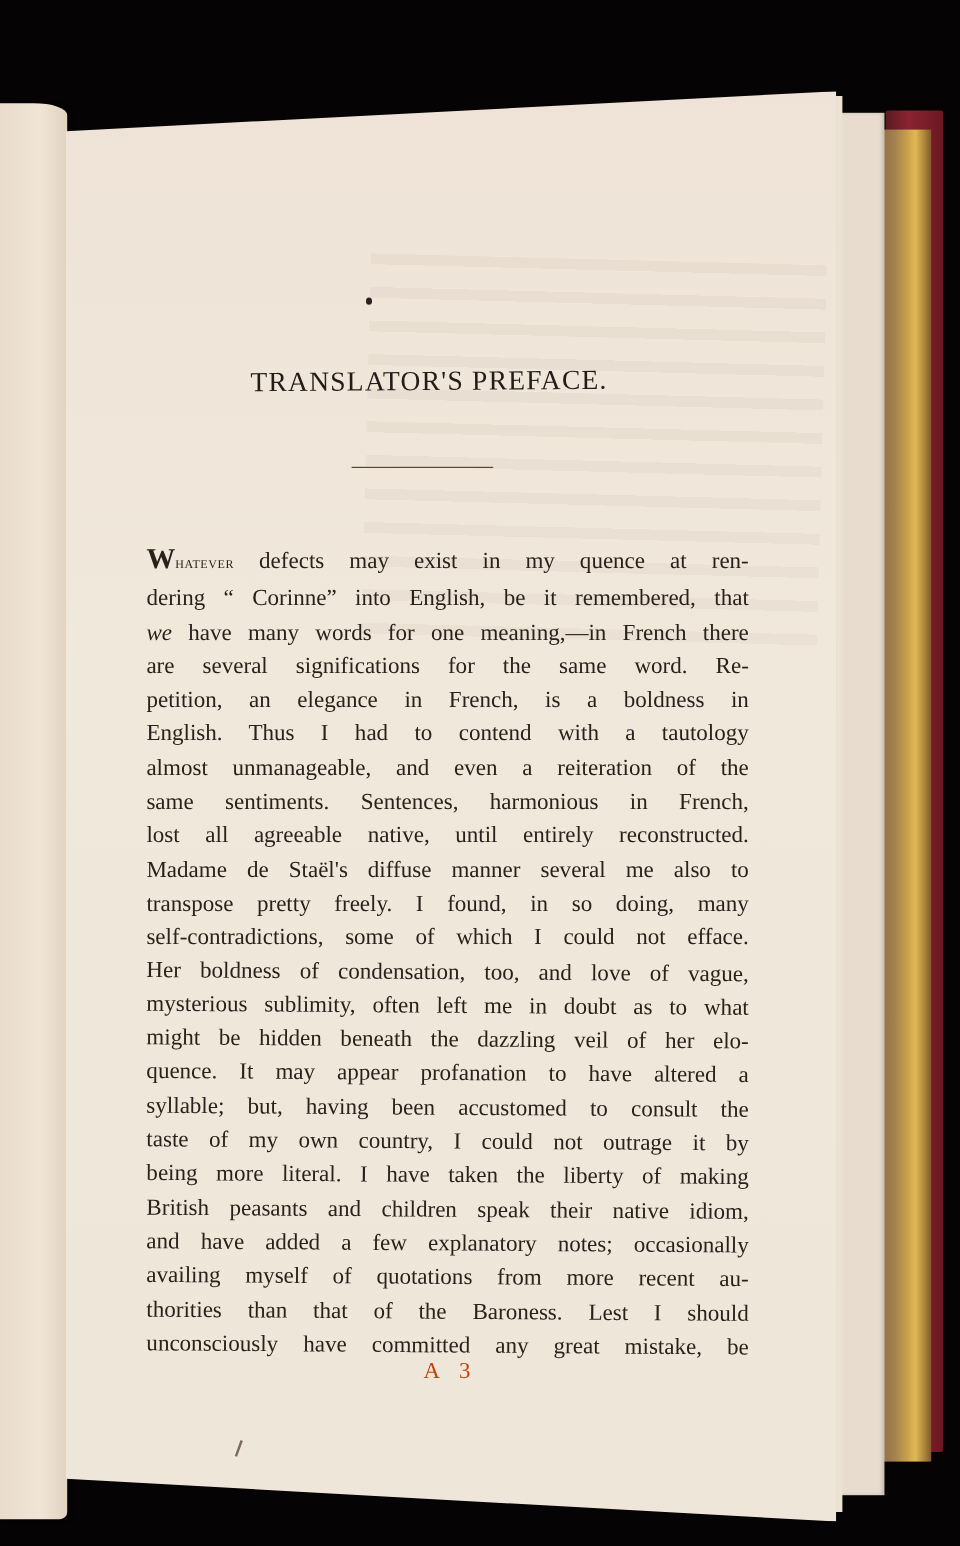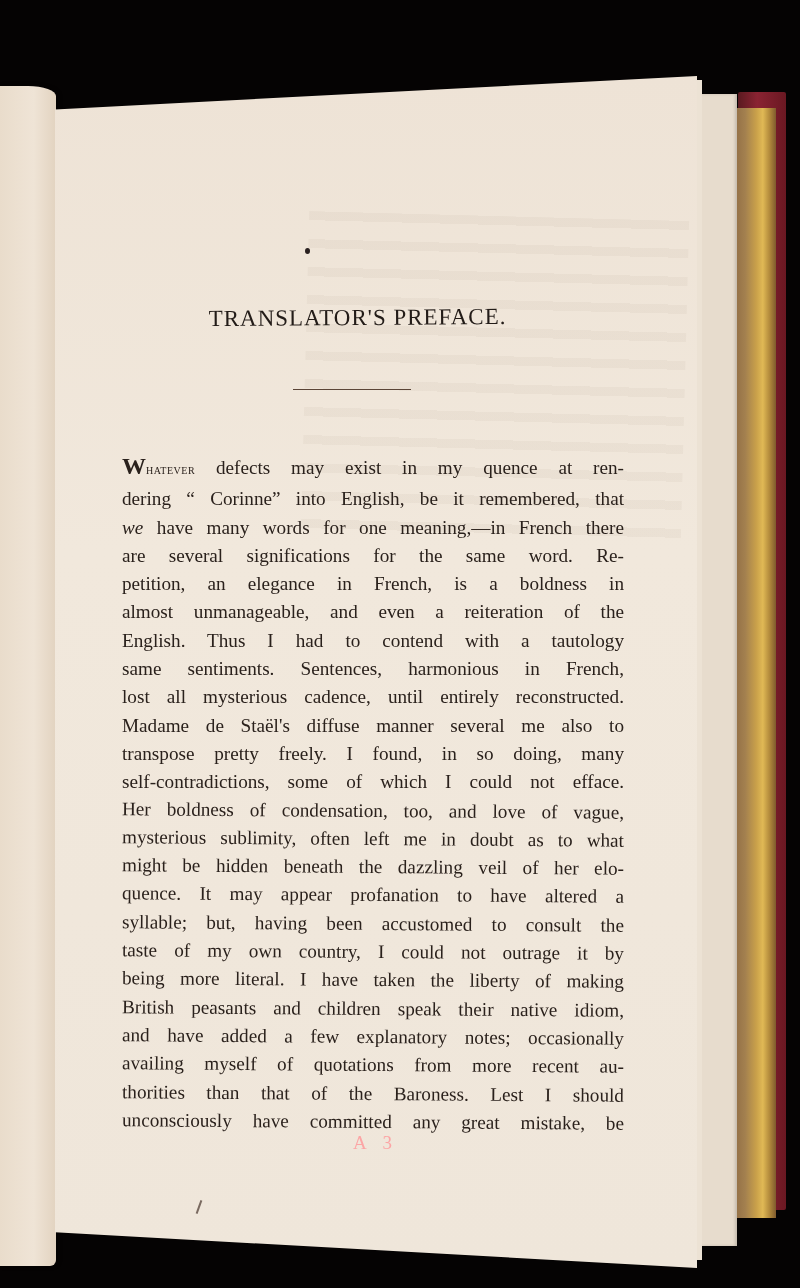--- a/index.html
+++ b/index.html
@@ -54,21 +54,21 @@
   .body-text {
     position:absolute; left:122px; top:452px; width:502px;
     font-size:19.2px; line-height:28.3px; color:#2a211c;
     text-align:justify;
   }
   .line { display:block; text-align:justify; text-align-last:justify; white-space:nowrap; }
   .line:nth-child(n+13) { transform:rotate(0.4deg); }
   .sc { font-size:10px; letter-spacing:0.5px; }
   .dropcap { font-size:24px; font-weight:bold; }
   .signature {
-    position:absolute; left:353px; top:1132px; font-size:19px; color:#fca5a5; letter-spacing:6px;
+    position:absolute; left:353px; top:1132px; font-size:19px; color:#c2410c; letter-spacing:6px;
   }
   .bottom-mark { position:absolute; left:198px; top:1200px; width:2px; height:14px; background:#7a6a60; transform:rotate(20deg); }
 </style>
 </head>
 <body>
 
 <div class="cover-red"></div>
 <div class="gilt-edge"></div>
 <div class="back-page-2"></div>
 <div class="back-page-1"></div>
@@ -81,24 +81,24 @@
 
 <div class="title">TRANSLATOR'S PREFACE.</div>
 <div class="rule"></div>
 
 <div class="body-text">
   <span class="line"><span class="dropcap">W</span><span class="sc">HATEVER</span><span> defects may exist in my quence at ren-</span></span>
   <span class="line">dering “ Corinne” into English, be it remembered, that</span>
   <span class="line"><i>we</i><span> have many words for one meaning,—in French there</span></span>
   <span class="line">are several significations for the same word. Re-</span>
   <span class="line">petition, an elegance in French, is a boldness in</span>
+  <span class="line">English. Thus I had to contend with a tautology</span>
   <span class="line">almost unmanageable, and even a reiteration of the</span>
-  <span class="line">English. Thus I had to contend with a tautology</span>
   <span class="line">same sentiments. Sentences, harmonious in French,</span>
-  <span class="line">lost all mysterious cadence, until entirely reconstructed.</span>
+  <span class="line">lost all agreeable native, until entirely reconstructed.</span>
   <span class="line">Madame de Staël's diffuse manner several me also to</span>
   <span class="line">transpose pretty freely. I found, in so doing, many</span>
   <span class="line">self-contradictions, some of which I could not efface.</span>
   <span class="line">Her boldness of condensation, too, and love of vague,</span>
   <span class="line">mysterious sublimity, often left me in doubt as to what</span>
   <span class="line">might be hidden beneath the dazzling veil of her elo-</span>
   <span class="line">quence. It may appear profanation to have altered a</span>
   <span class="line">syllable; but, having been accustomed to consult the</span>
   <span class="line">taste of my own country, I could not outrage it by</span>
   <span class="line">being more literal. I have taken the liberty of making</span>

